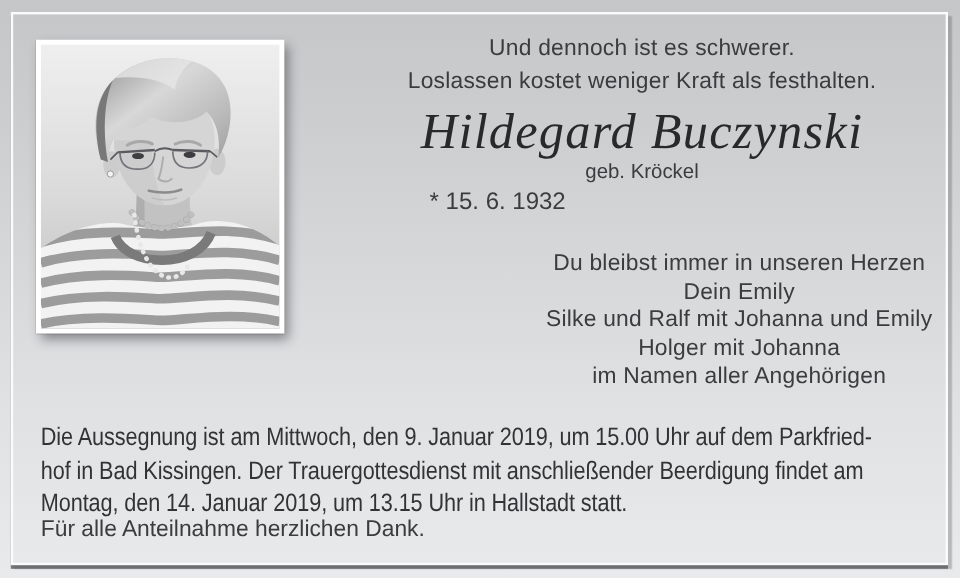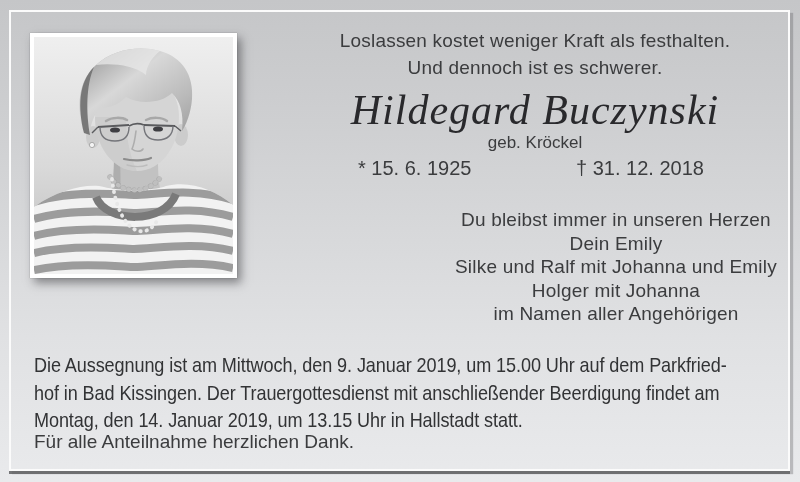--- a/index.html
+++ b/index.html
@@ -151,28 +151,27 @@
 
       <path d="M102,94 C101,102 100,108 98,112 C101,115 107,115 109,112" stroke="#adadad" stroke-width="1.6" fill="none" stroke-linecap="round"></path>
 
       <path d="M90,122 C98,124 110,124 117,121" stroke="#8b8b8b" stroke-width="2.2" fill="none" stroke-linecap="round"></path>
       <path d="M93,128 C100,130 108,130 113,128" stroke="#bdbdbd" stroke-width="1.4" fill="none" stroke-linecap="round"></path>
     </svg>
   </div>
 
   <div class="col">
     <div class="epigraph">
+      <div>Und dennoch ist es schwerer.</div>
       <div>Loslassen kostet weniger Kraft als festhalten.</div>
-      <div>Und dennoch ist es schwerer.</div>
     </div>
     <div class="name">Hildegard Buczynski</div>
     <div class="maiden">geb. Kröckel</div>
     <div class="dates">
-      <span class="born">* 15. 6. 1925</span>
-      <span class="died">† 31. 12. 2018</span>
+      <span class="born">* 15. 6. 1932</span>
     </div>
   </div>
 
   <div class="condolence">
     <div>Du bleibst immer in unseren Herzen</div>
     <div>Dein Emily</div>
     <div>Silke und Ralf mit Johanna und Emily</div>
     <div>Holger mit Johanna</div>
     <div>im Namen aller Angehörigen</div>
   </div>

